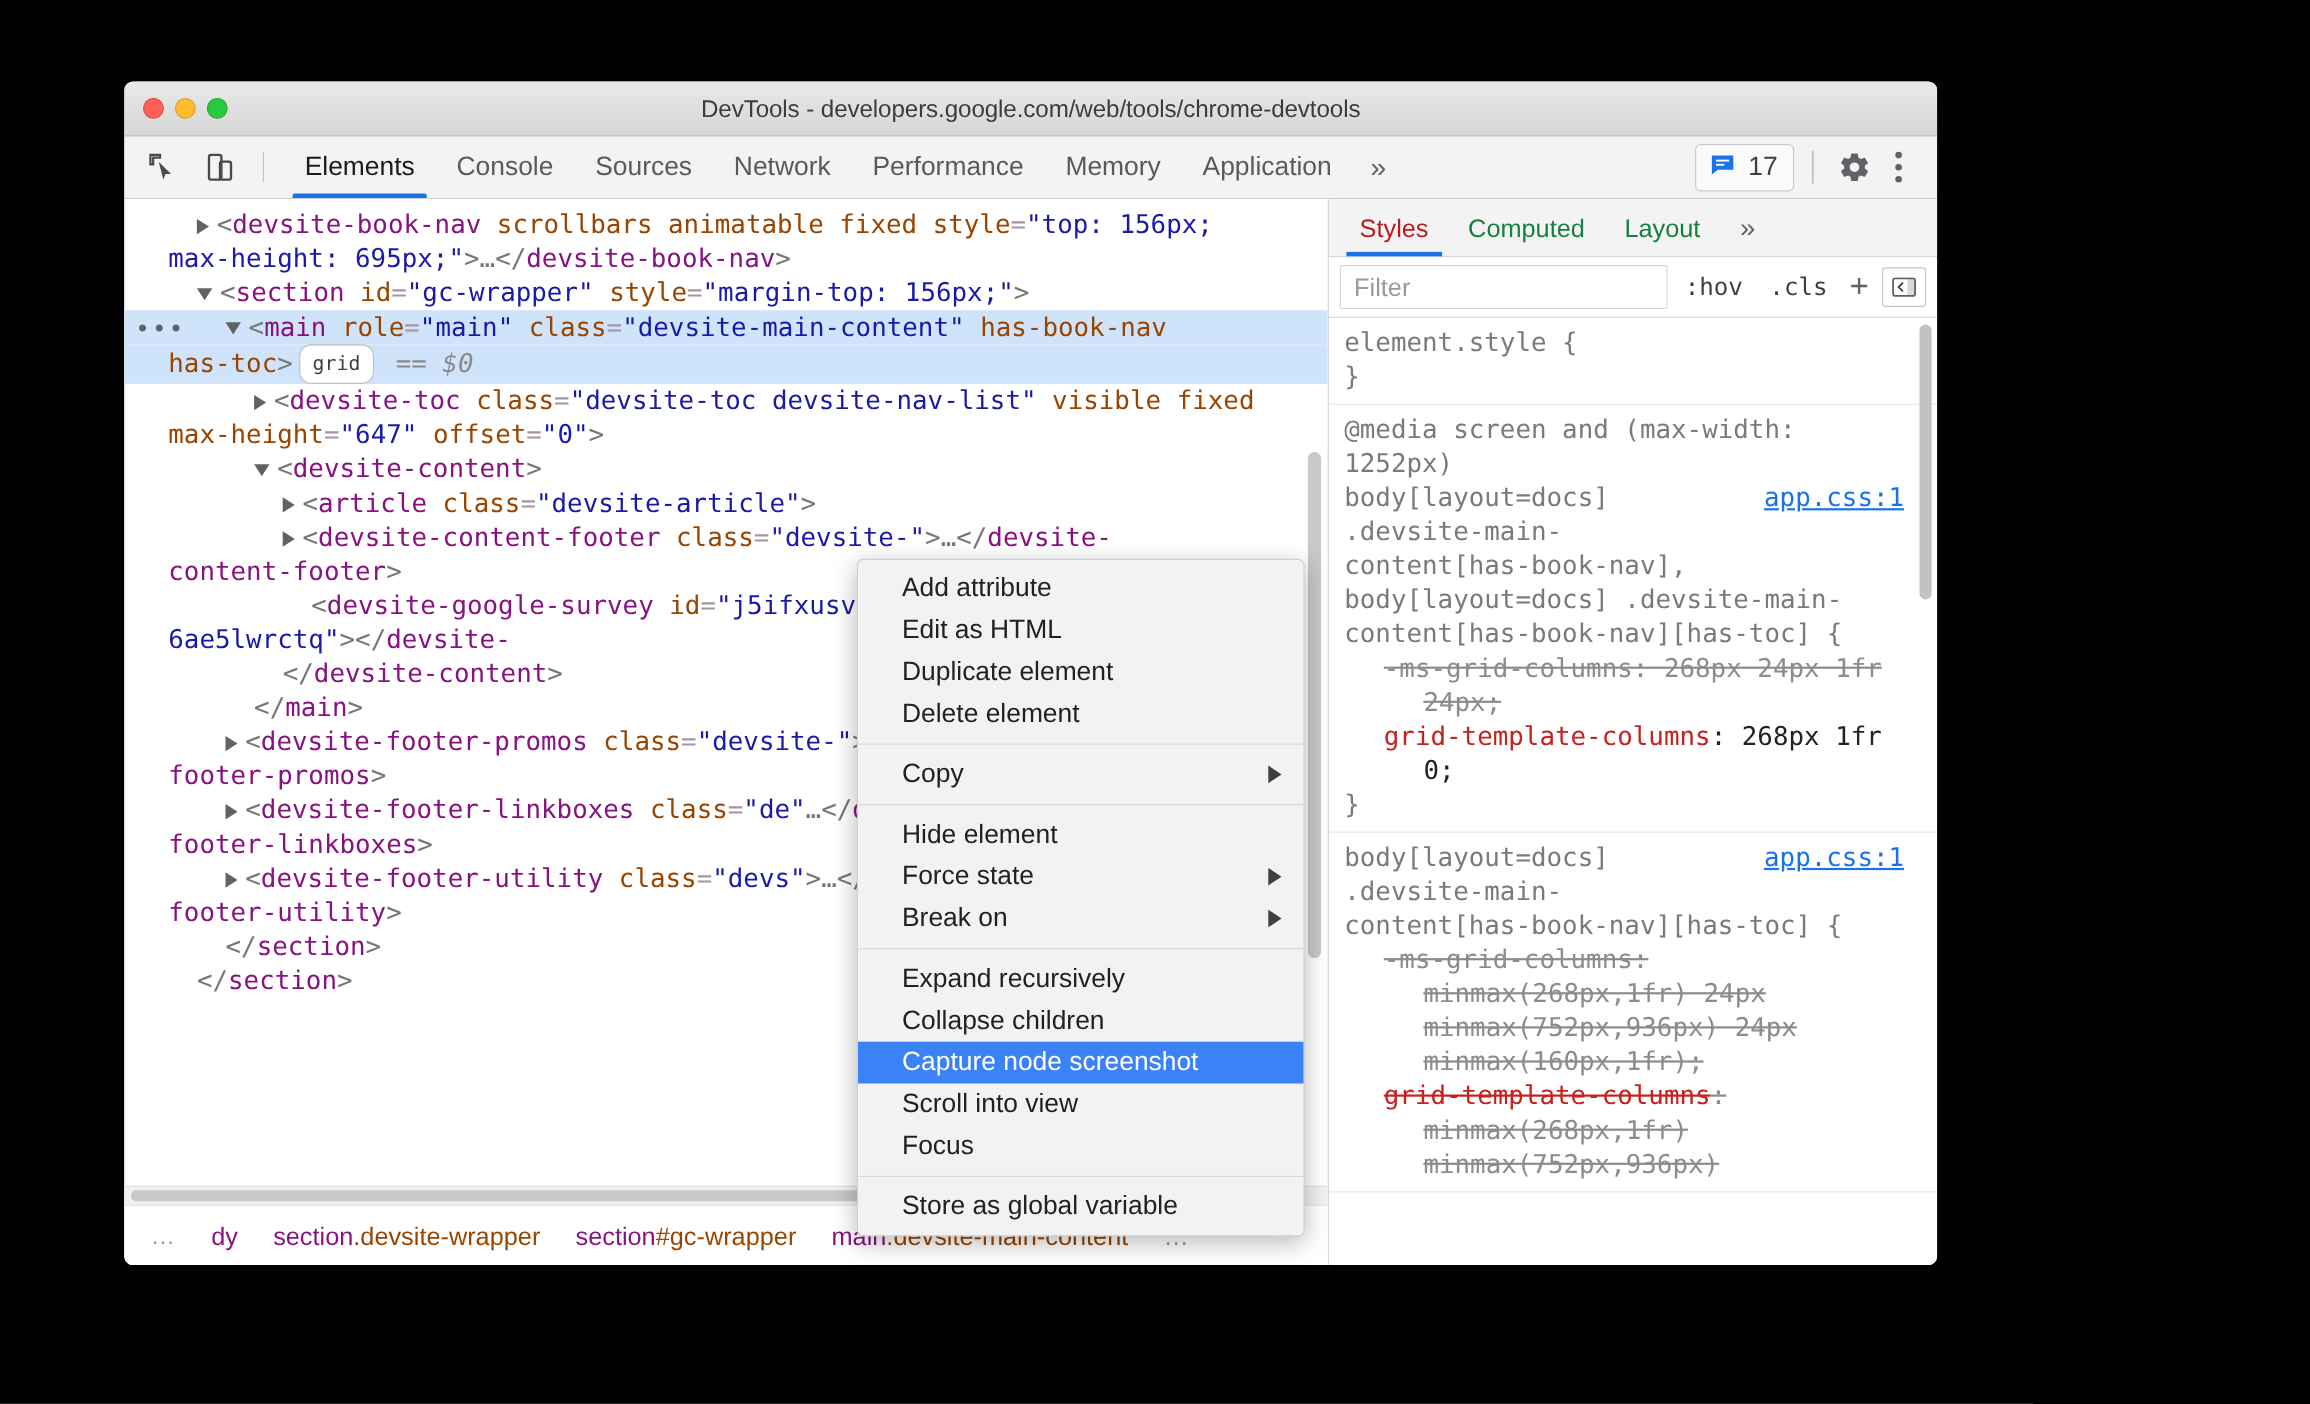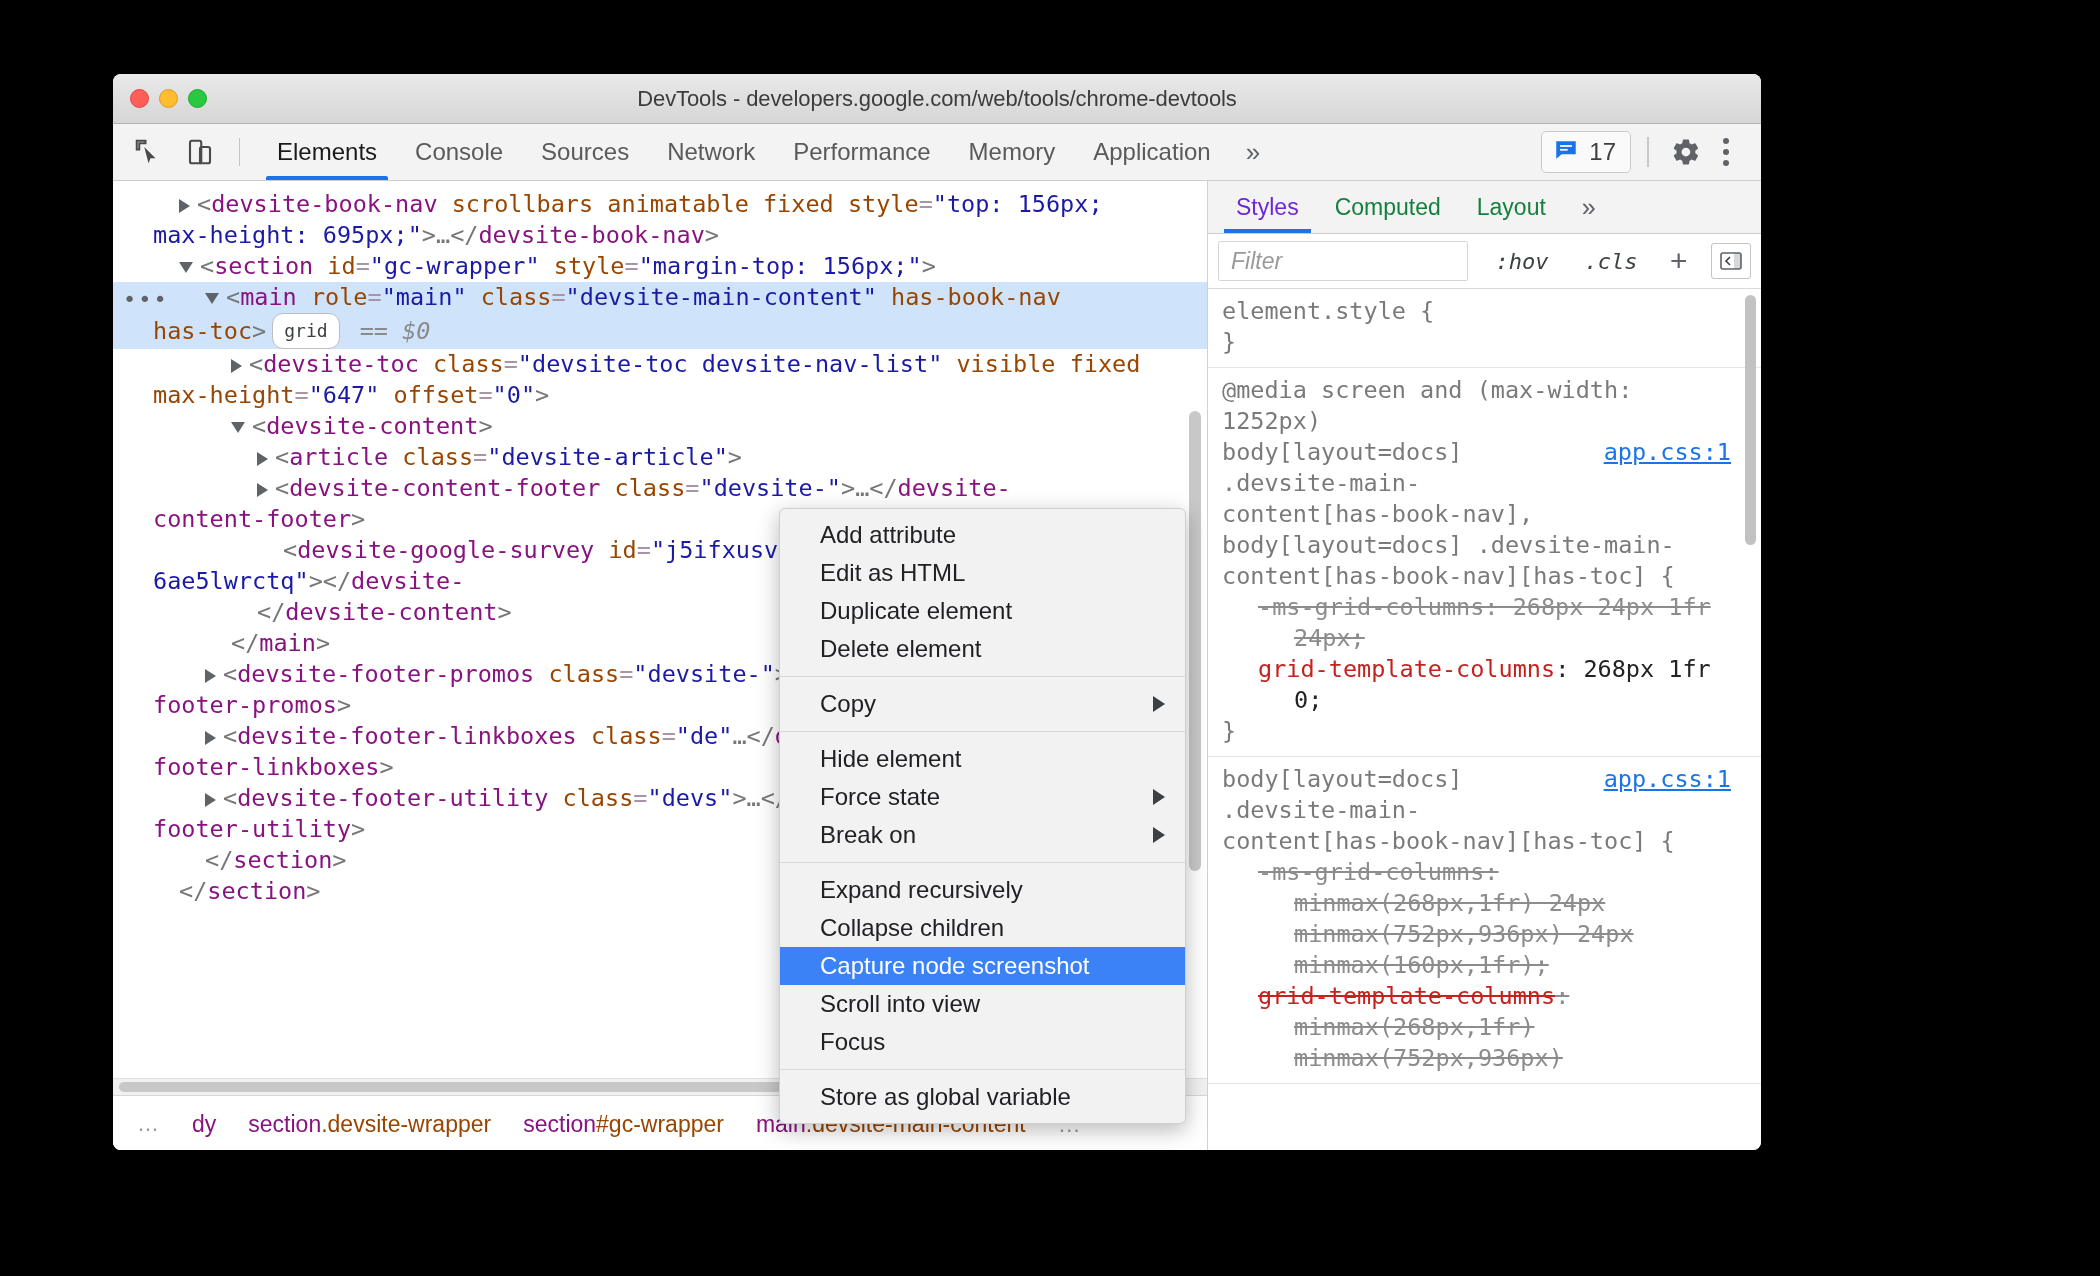--- a/index.html
+++ b/index.html
@@ -97,25 +97,25 @@
   .crumb .cls{color:#994500;}
   .crumb .idp{color:#994500;}
   .crumb.more{color:#9a9a9a;letter-spacing:3px;}
 
   
   .styles-pane{flex:1;display:flex;flex-direction:column;background:#fff;min-width:0;}
   .styles-tabs{
     height:52px;background:#f3f3f3;border-bottom:1px solid #cdcdcd;display:flex;align-items:stretch;padding-left:10px;
   }
   .stab{padding:0 18px;display:flex;align-items:center;font-size:23px;color:#15803d;cursor:pointer;position:relative;}
-  .stab.active{color:#6d28d9;}
+  .stab.active{color:#b91c1c;}
   .stab.active:after{content:"";position:absolute;left:6px;right:6px;bottom:0;height:4px;background:#1a73e8;}
   .stab.chev{font-size:25px;color:#5f6368;}
   .styles-toolbar{
-    height:54px;background:#fff;border-bottom:1px solid #dadada;display:flex;align-items:center;padding:0 10px;gap:20px;font-style:italic;
+    height:54px;background:#fff;border-bottom:1px solid #dadada;display:flex;align-items:center;padding:0 10px;gap:8px;
   }
   .filter-input{
     flex:1;height:38px;border:1px solid #d6d6d6;border-radius:2px;background:#fff;
     font-size:23px;color:#9a9a9a;padding:0 12px;display:flex;align-items:center;min-width:0;
   }
   .tgl{font-size:22px;color:#3c4043;padding:0 8px;cursor:pointer;font-family:"DejaVu Sans Mono","Liberation Mono",monospace;}
   .plus{font-size:30px;color:#5f6368;cursor:pointer;padding:0 4px;position:relative;}
   .sidebar-toggle{
     width:38px;height:34px;border:1px solid #c4c4c4;border-radius:3px;display:flex;align-items:center;justify-content:center;
     cursor:pointer;color:#3c4043;font-size:19px;background:#fff;

